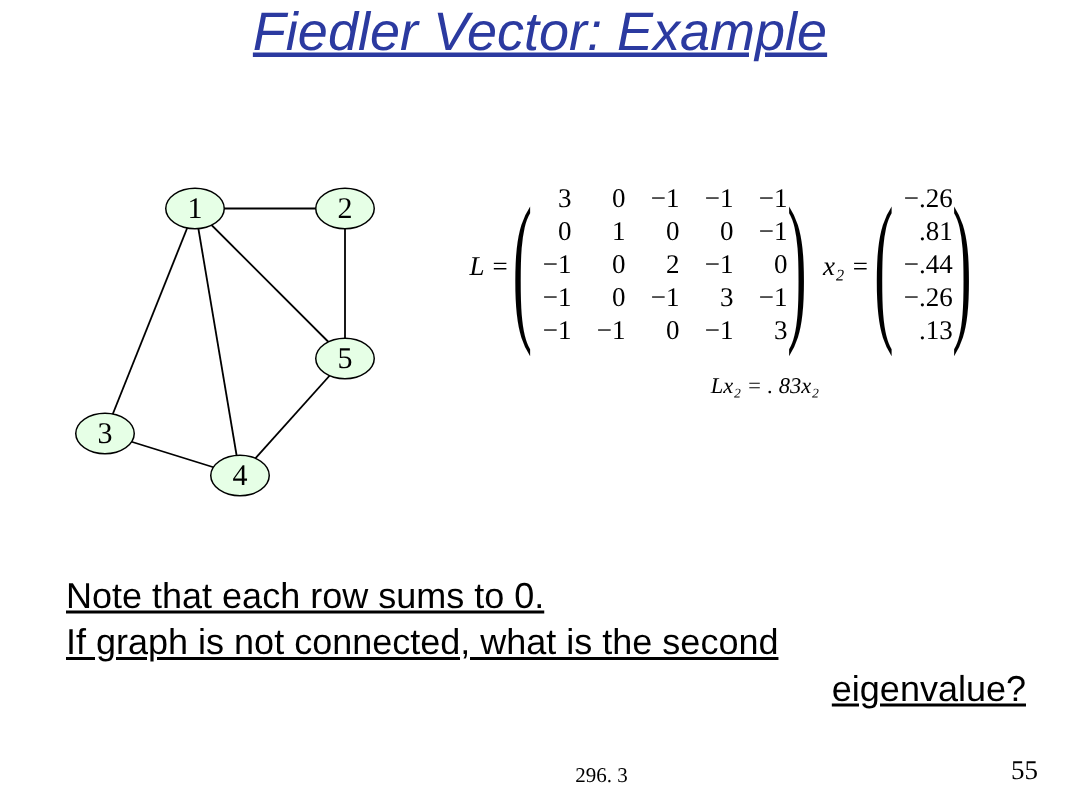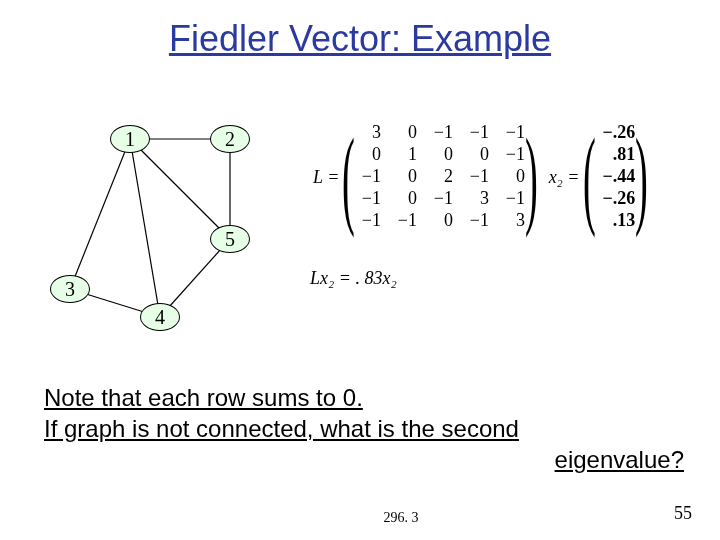--- a/index.html
+++ b/index.html
@@ -8,27 +8,28 @@
     width: 720px;
     height: 540px;
     background: #fff;
     font-family: "Comic Sans MS", "Chalkboard", cursive, sans-serif;
     color: #000;
     position: relative;
     overflow: hidden;
   }
   .title {
     position: absolute;
-    top: 18px;
+    top: 0;
     left: 0;
     width: 720px;
     text-align: center;
     font-size: 36px;
     text-decoration: underline;
     color: #2b3aa0;
+    font-style: italic;
   }
   .graph {
     position: absolute;
     left: 30px;
     top: 105px;
     width: 270px;
     height: 230px;
   }
   .graph svg { position: absolute; left: 0; top: 0; }
   .node {
@@ -62,27 +63,27 @@
     font-family: "Times New Roman", serif;
   }
   .matrix {
     display: inline-grid;
     grid-auto-rows: 22px;
     justify-items: end;
     column-gap: 10px;
     font-size: 18px;
   }
   .mat5 { grid-template-columns: repeat(5, 26px); }
-  .col1 { grid-template-columns: 40px; font-weight: bold; }
+  .col1 { grid-template-columns: 40px; }
   .lbl { font-style: italic; margin: 0 3px; }
   .eqline {
     font-family: "Times New Roman", serif;
-    font-size: 18px;
-    text-align: left;
-    margin-top: 36px;
+    font-size: 15px;
+    text-align: center;
+    margin-top: 18px;
   }
   .notes {
     position: absolute;
     left: 44px;
     top: 382px;
     width: 640px;
     font-size: 24px;
     line-height: 1.3;
     text-decoration: underline;
   }

